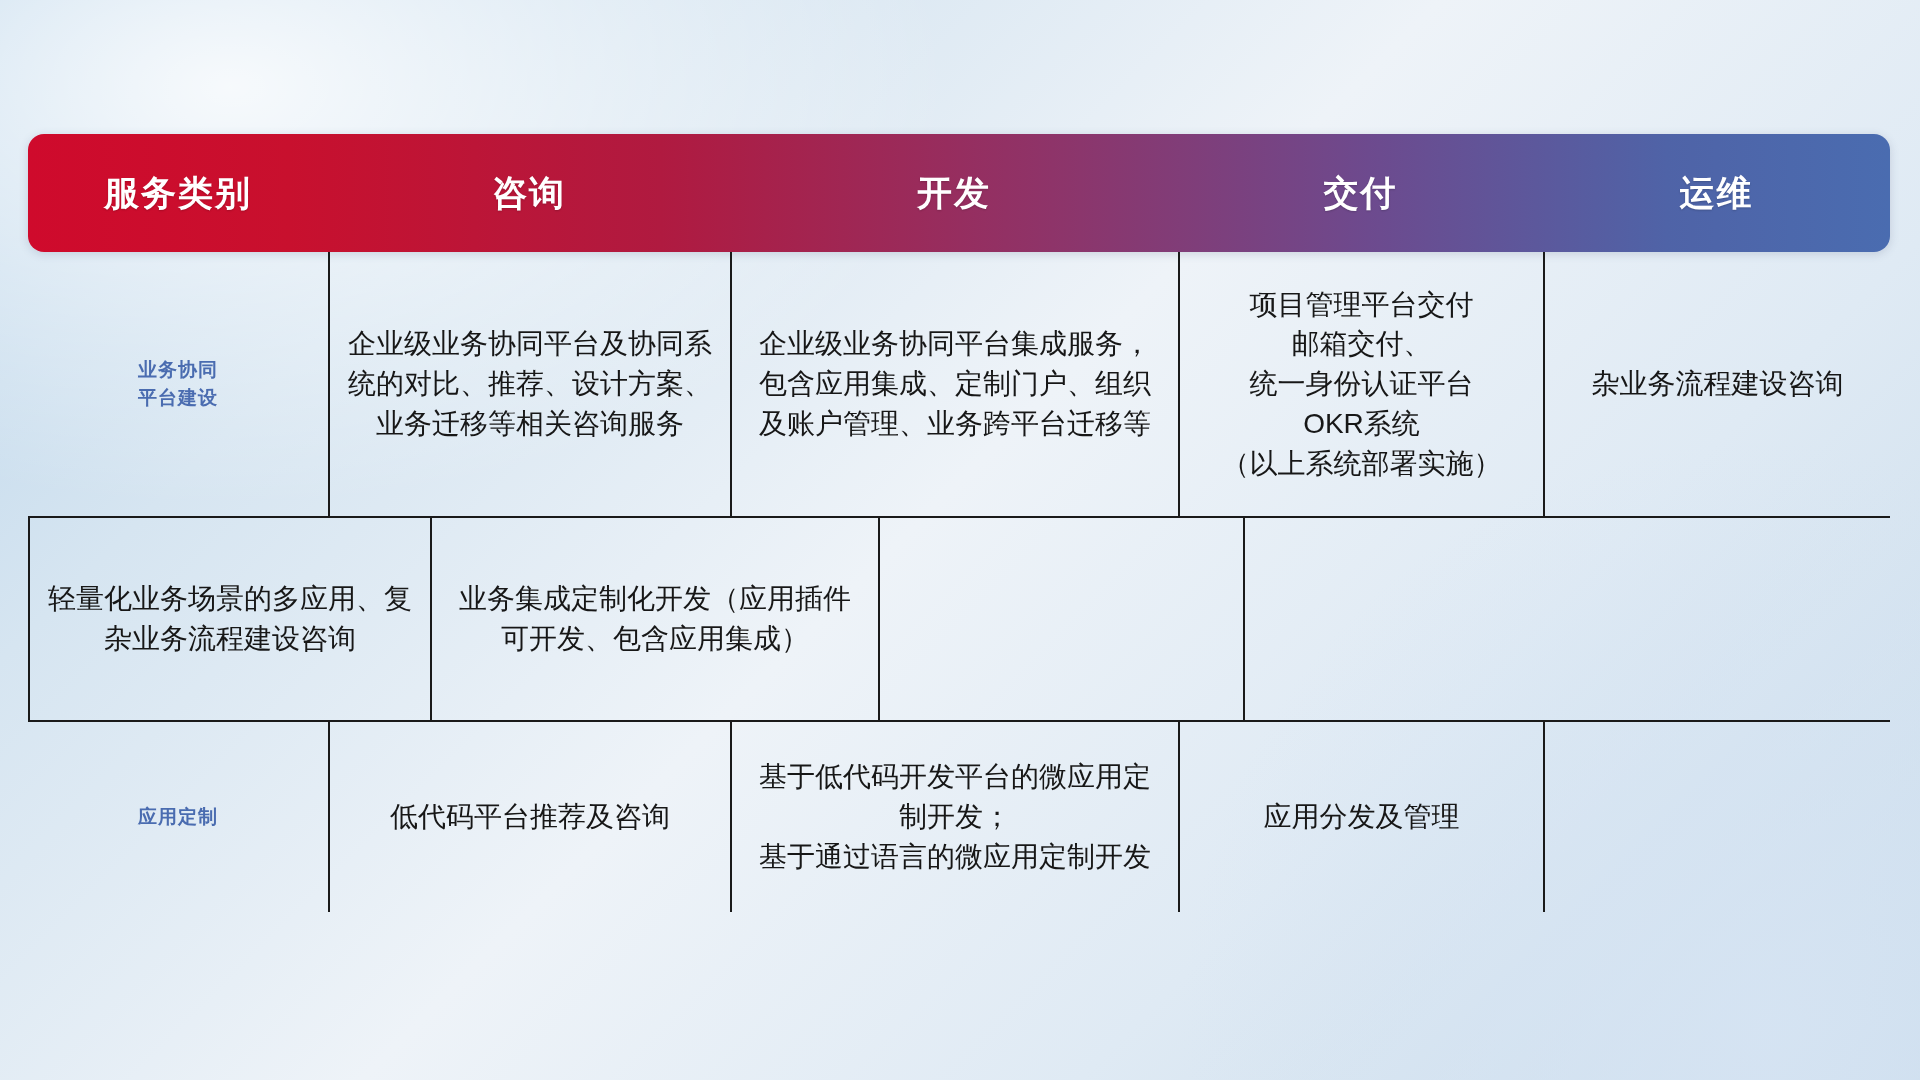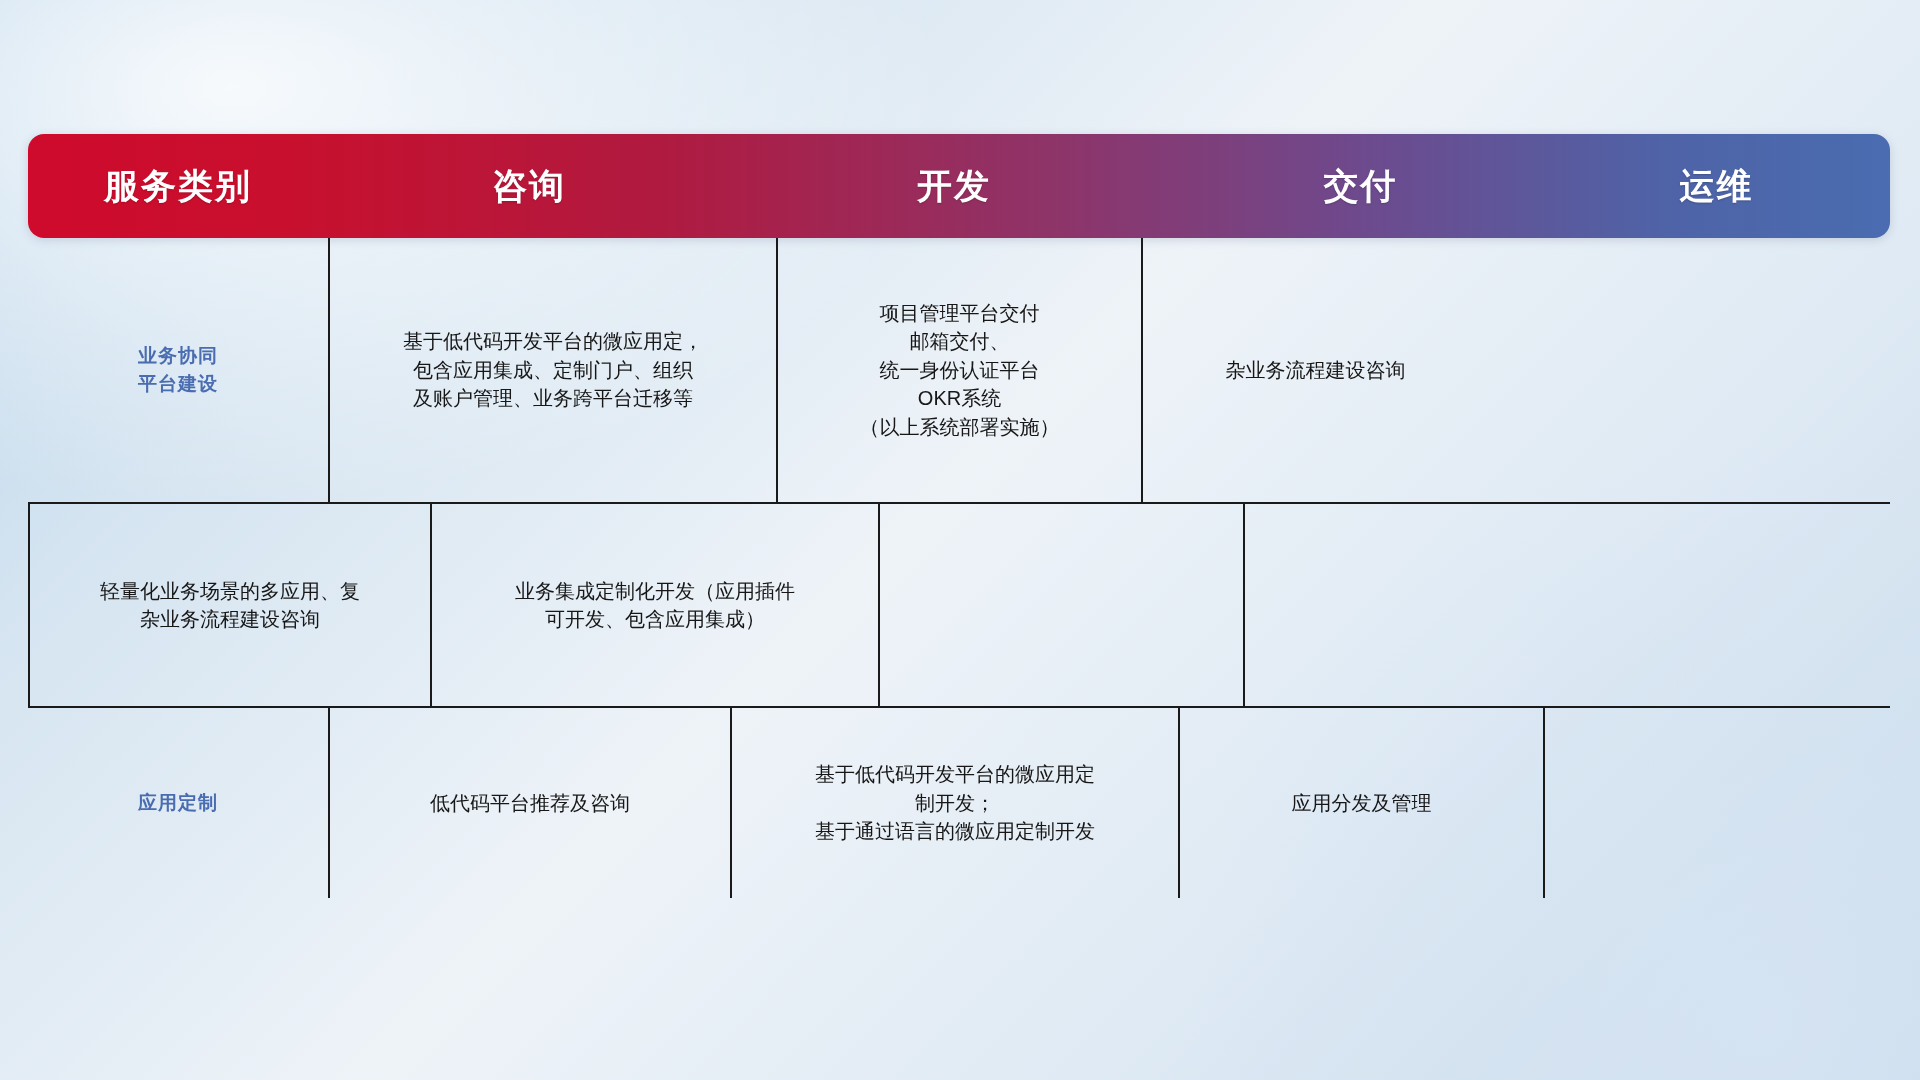--- a/index.html
+++ b/index.html
@@ -28,21 +28,21 @@
     position: absolute;
     left: 28px;
     top: 134px;
     width: 1862px;
     height: 820px;
   }
 
   
   .thead {
     position: relative;
-    height: 104px;
+    height: 118px;
     border-radius: 16px;
     background: linear-gradient(90deg,
         #cf0a2c 0%,
         #c8102e 14%,
         #b01a40 34%,
         #8e3469 55%,
         #6d4a8e 72%,
         #4f63a7 88%,
         #4a6cb0 100%);
     box-shadow: 0 2px 10px rgba(60,70,110,0.18);
@@ -75,21 +75,21 @@
     position: relative;
   }
   .trow + .trow { border-top: 2px solid #1a1a1a; }
 
   .td {
     box-sizing: border-box;
     display: flex;
     align-items: center;
     justify-content: center;
     padding: 10px 14px;
-    font-size: 20px;
+    font-size: 28px;
     line-height: 1.42;
     color: #171717;
     text-align: center;
     white-space: pre-line;
   }
   .td.cat {
     color: #4a6cb0;
     font-weight: bold;
     font-size: 19px;
     letter-spacing: 1px;
@@ -115,21 +115,24 @@
       <div class="th c2">开发</div>
       <div class="th c3">交付</div>
       <div class="th c4">运维</div>
     </div>
 
     <div class="tbody">
 
       <div class="trow r1">
         <div class="td cat c0">业务协同
 平台建设</div>
-        <div class="td c2 rule-l">基于低代码开发平台的微应用定，
+        <div class="td c1 rule-l">企业级业务协同平台及协同系
+统的对比、推荐、设计方案、
+业务迁移等相关咨询服务</div>
+        <div class="td c2 rule-l">企业级业务协同平台集成服务，
 包含应用集成、定制门户、组织
 及账户管理、业务跨平台迁移等</div>
         <div class="td c3 rule-l">项目管理平台交付
 邮箱交付、
 统一身份认证平台
 OKR系统
 （以上系统部署实施）</div>
         <div class="td c4 rule-l">杂业务流程建设咨询</div>
       </div>
 

